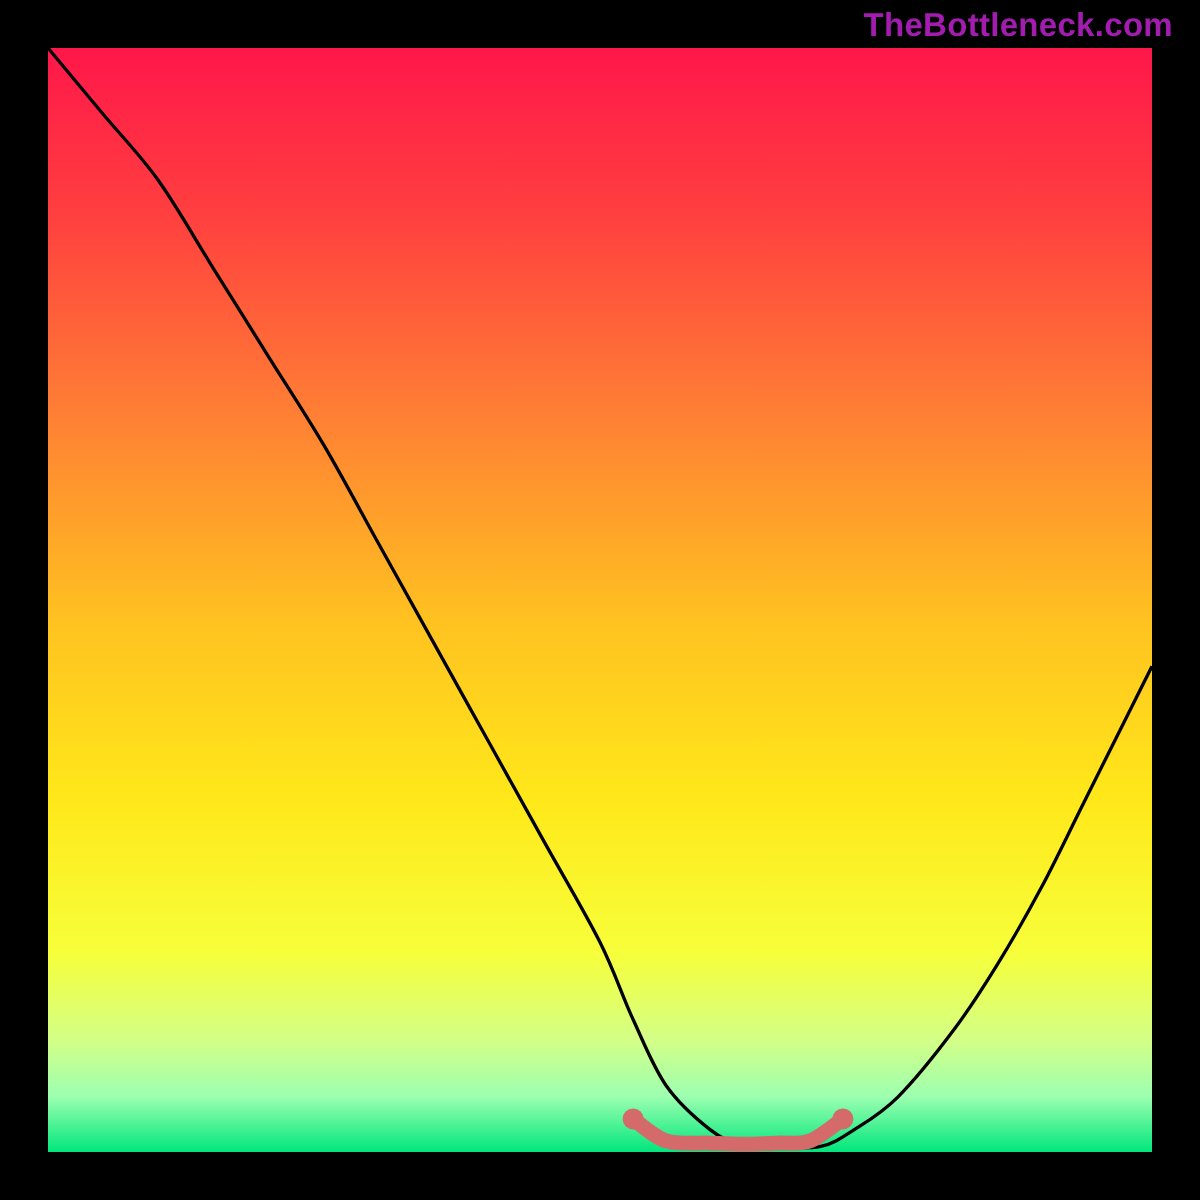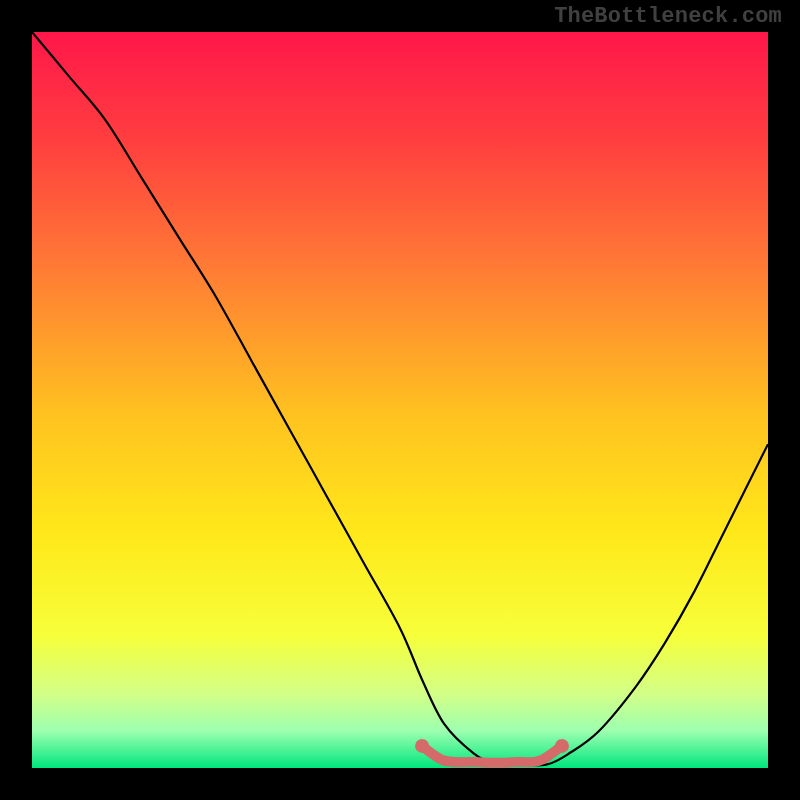--- a/index.html
+++ b/index.html
@@ -16,24 +16,24 @@
     left: 0;
     width: 800px;
     height: 800px;
     box-sizing: border-box;
     border: 32px solid #000;
   }
   .watermark {
     position: absolute;
     top: 4px;
     right: 18px;
-    font-family: Liberation Mono, monospace;
+    font-family: Liberation Sans, sans-serif;
     font-size: 22px;
     font-weight: bold;
-    color: #404040;
+    color: #a21caf;
     letter-spacing: 0.2px;
     z-index: 5;
   }
   svg.plot {
     position: absolute;
     top: 32px;
     left: 32px;
     width: 736px;
     height: 736px;
     display: block;

